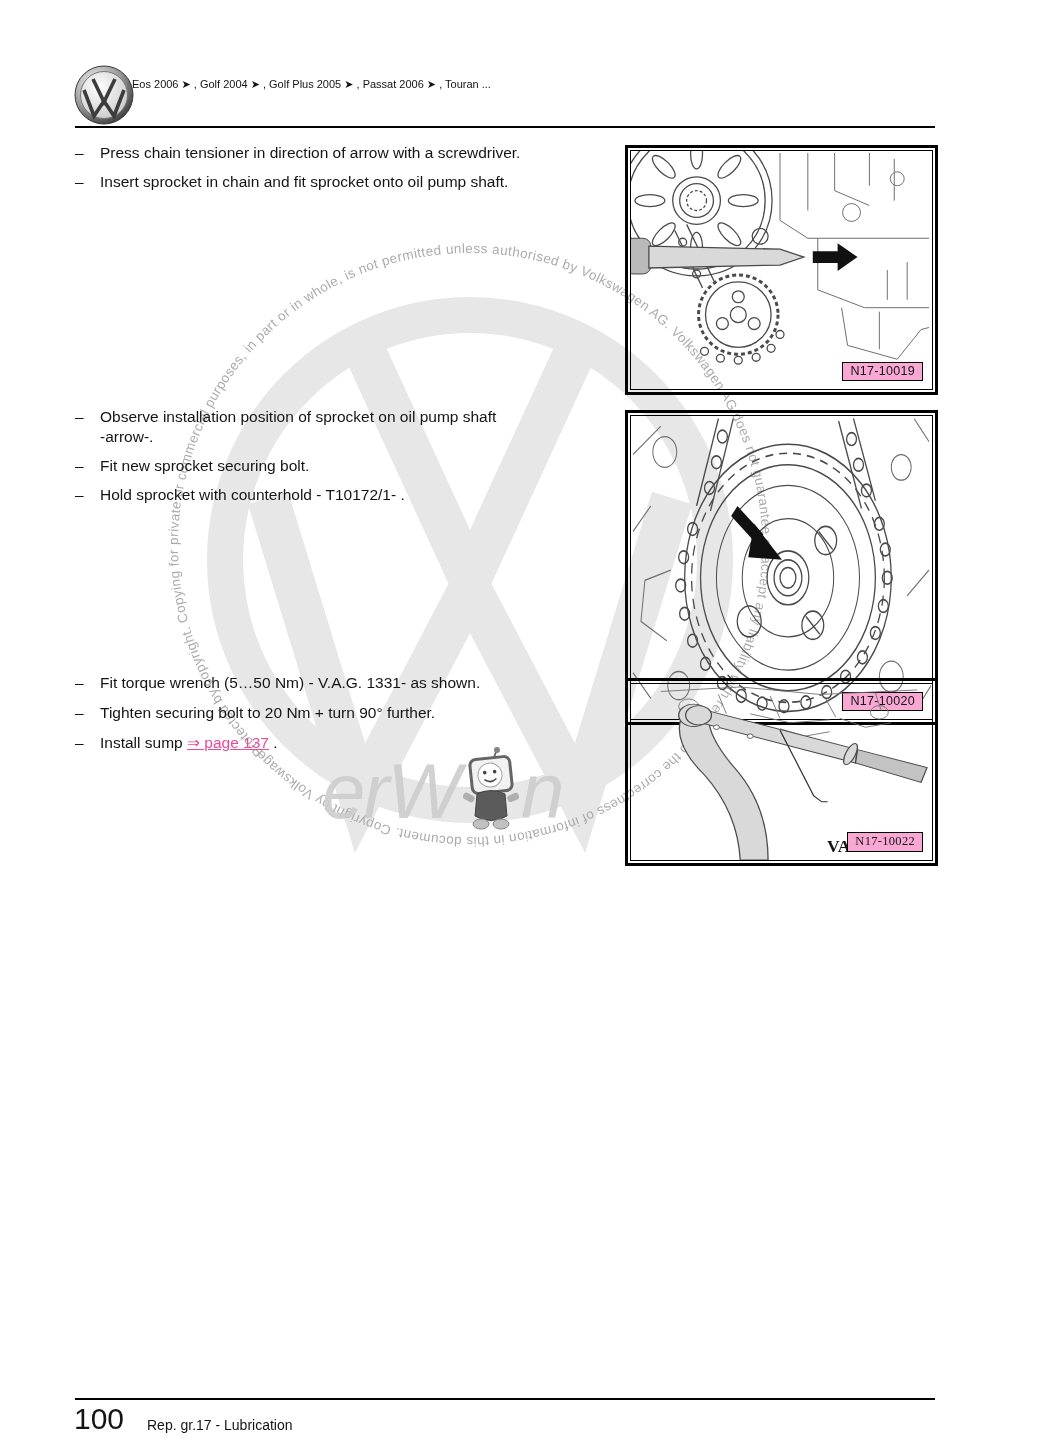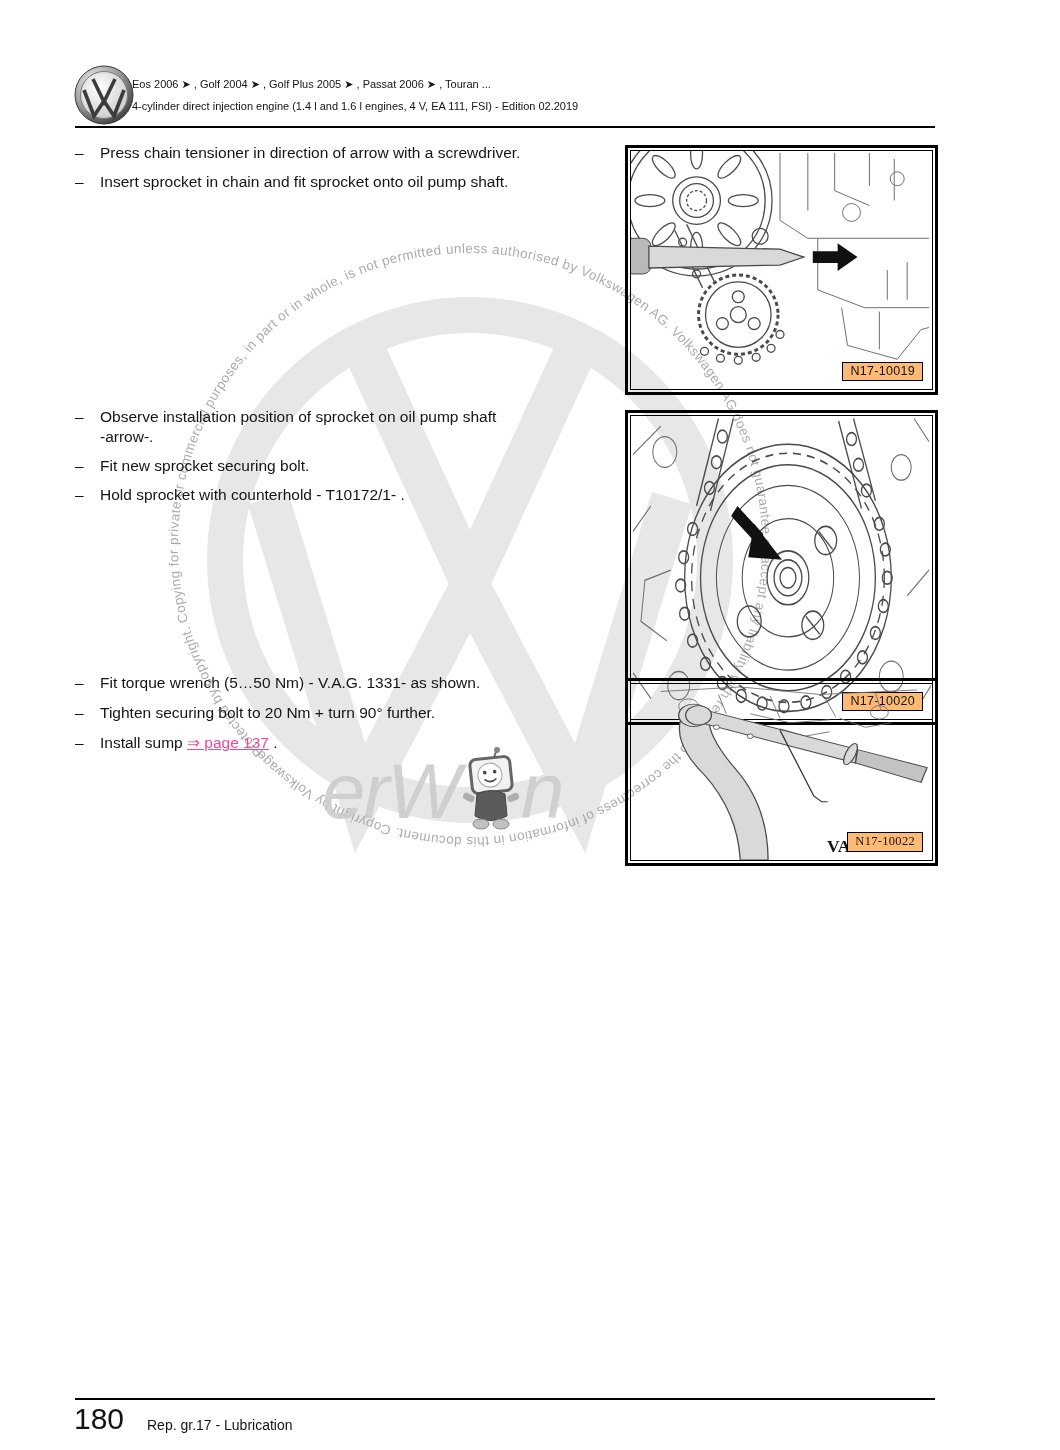--- a/index.html
+++ b/index.html
@@ -33,21 +33,21 @@
   .line2{display:block;}
   .page-link{color:#ec4899;text-decoration:underline;cursor:pointer;}
   
   .figure{position:absolute;left:625px;width:313px;border:3px solid #000;z-index:1;box-sizing:border-box;}
   .fig1{top:145px;height:250px;}
   .fig2{top:410px;height:315px;}
   .fig3{top:678px;height:188px;font-family:Liberation Serif, serif;}
   .fig-inner{position:absolute;left:2px;top:2px;right:2px;bottom:2px;border:1px solid #000;}
   .fig-inner svg{display:block;width:100%;height:100%;}
   .fig-label{
-    position:absolute;right:9px;bottom:8px;border:1.5px solid #000;background:#fdba74;
+    position:absolute;right:9px;bottom:8px;border:1.5px solid #000;background:#f9a8d4;
     padding:1px 7px 2px 7px;font-size:12.5px;letter-spacing:.3px;
   }
   .callout{position:absolute;left:196px;top:152px;font-weight:bold;font-size:17.5px;letter-spacing:.3px;}
   
   .section-heading{position:absolute;left:75px;top:936px;z-index:1;font-size:21px;font-weight:bold;display:flex;}
   .section-num{width:100px;flex:none;}
   
   .page-num{position:absolute;left:74px;top:1402px;z-index:1;font-size:30px;}
   .footer-label{position:absolute;left:147px;top:1417px;z-index:1;font-size:14px;}
   .sketch{stroke:#4a4a4a;fill:none;stroke-width:1.3;}
@@ -105,21 +105,20 @@
         <stop offset="100%" stop-color="#8a8a8a"></stop>
       </radialGradient>
     </defs>
     <circle cx="31" cy="31" r="29" fill="url(#chrome)" stroke="#3a3a3a" stroke-width="1"></circle>
     <circle cx="31" cy="31" r="23.5" fill="url(#chromeIn)" stroke="#777" stroke-width="1"></circle>
     <polyline points="20,15 31,38 42,15" fill="none" stroke="#3c3c3c" stroke-width="3.6"></polyline>
     <polyline points="11,26 21,52 31,37 41,52 51,26" fill="none" stroke="#3c3c3c" stroke-width="3.6"></polyline>
   </svg>
   <div class="header-titles">
     <div>Eos 2006 ➤ , Golf 2004 ➤ , Golf Plus 2005 ➤ , Passat 2006 ➤ , Touran ...</div>
-    <div>4-cylinder direct injection engine (1.4 l and 1.6 l engines, 4 V, EA 111, FSI) - Edition 02.2019</div>
   </div>
   <div class="rule rule-top"></div>
 
   <div class="steps g1">
     <div class="step">
       <span class="dash">–</span>
       <span class="txt">Press chain tensioner in direction of arrow with a screwdriver.</span>
     </div>
     <div class="step">
       <span class="dash">–</span>
@@ -303,16 +302,16 @@
 
         <polyline points="150,62 184,150 192,158 198,158" fill="none" stroke="#333" stroke-width="1.3"></polyline>
       </svg>
       <span class="callout">VAG1331</span>
       <span class="fig-label">N17-10022</span>
     </div>
   </div>
 
 
   <div class="rule rule-bottom"></div>
-  <div class="page-num">180</div>
+  <div class="page-num">100</div>
   <div class="footer-label">Rep. gr.17 - Lubrication</div>
 
 </div>
 
 </body></html>

